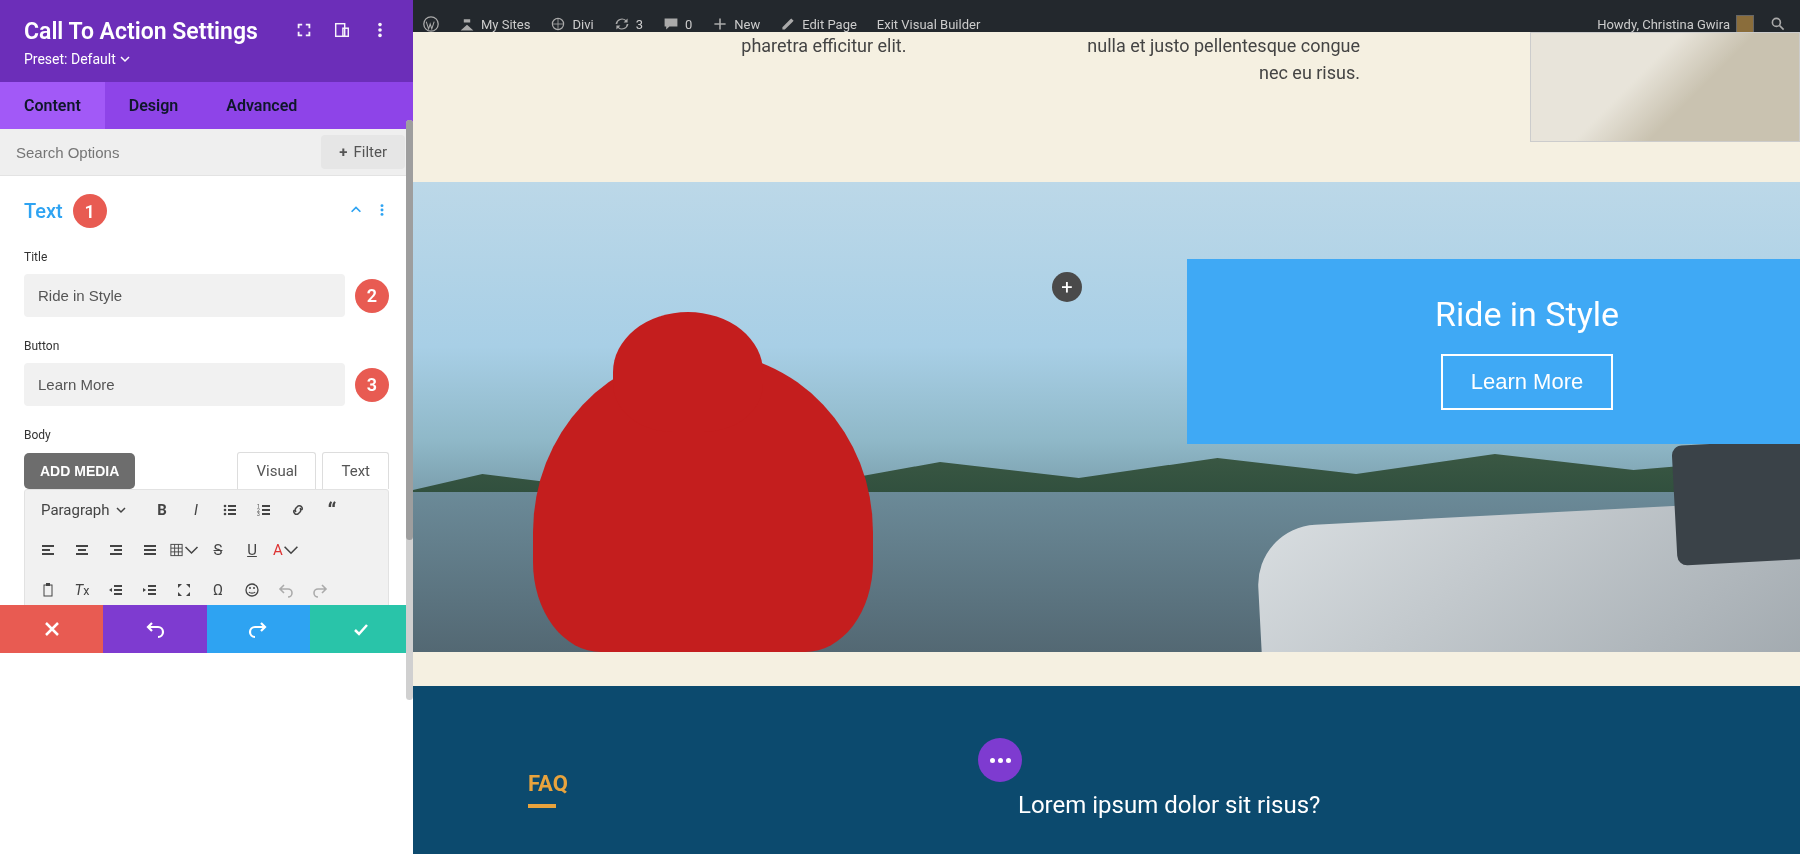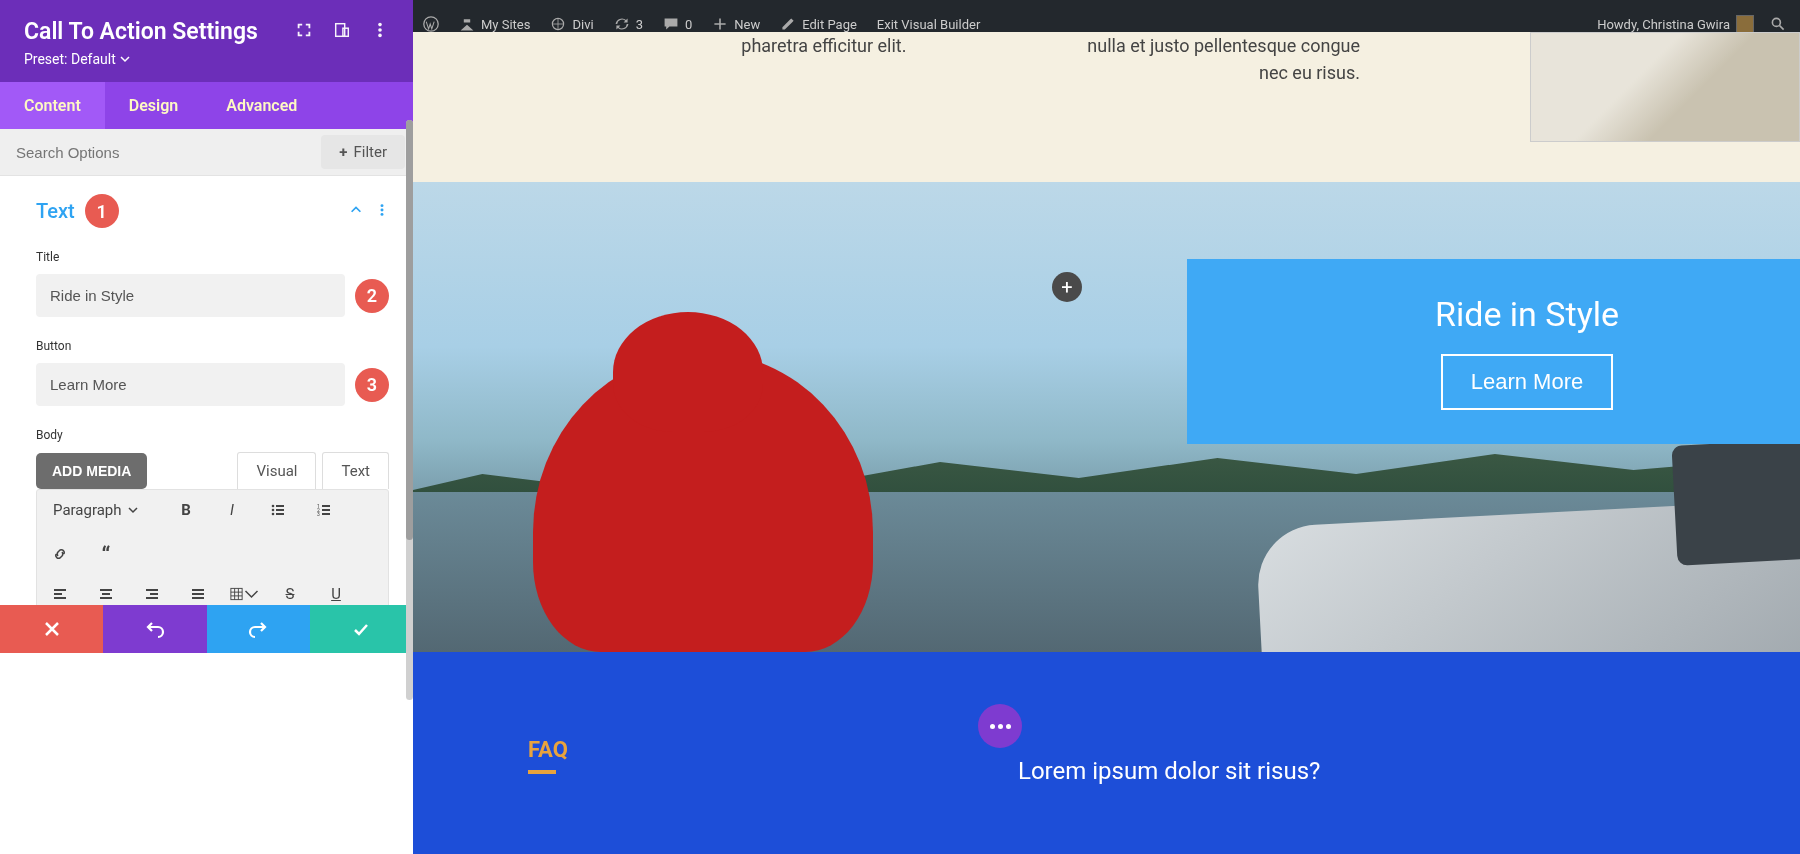--- a/index.html
+++ b/index.html
@@ -18,47 +18,47 @@
 .sidebar { position: absolute; top: 0; left: 0; width: 413px; height: 653px; background: #fff; display: flex; flex-direction: column; }
 .sb-header { background: #6c2eb9; color: #fff; padding: 18px 24px 14px; }
 .sb-title-row { display: flex; align-items: center; justify-content: space-between; }
 .sb-title { font-size: 23px; font-weight: 600; }
 .sb-title-icons { display: flex; gap: 20px; }
 .sb-title-icons span { cursor: pointer; opacity: .95; }
 .sb-title-icons svg { width: 18px; height: 18px; fill: #fff; }
 .sb-preset { margin-top: 6px; font-size: 14px; display: inline-flex; align-items: center; gap: 4px; cursor: pointer; }
 
 .sb-tabs { display: flex; background: #8e44e8; }
-.sb-tab { flex: 0 0 auto; padding: 14px 24px; color: #fef9c3; font-size: 16px; font-weight: 600; cursor: pointer; }
+.sb-tab { flex: 0 0 auto; padding: 14px 24px; color: #0f172a; font-size: 16px; font-weight: 600; cursor: pointer; }
 .sb-tab.active { background: #a259f7; }
 
 .sb-search-row { display: flex; align-items: center; background: #efefef; border-bottom: 1px solid #e3e3e3; }
 .sb-search { flex: 1; border: none; background: transparent; padding: 12px 16px; font-size: 15px; color: #888; outline: none; }
 .sb-filter { padding: 8px 18px; margin: 6px 8px; background: #e6e6e6; border-radius: 4px; color: #555; font-size: 15px; display: flex; align-items: center; gap: 6px; cursor: pointer; }
 
-.sb-body { flex: 1; overflow-y: auto; padding: 18px 24px 0; margin-left: 12px; }
+.sb-body { flex: 1; overflow-y: auto; padding: 18px 24px 0; }
 .section-row { display: flex; align-items: center; justify-content: space-between; }
 .section-label { color: #2ea3f2; font-size: 20px; font-weight: 500; }
 .section-icons { display: flex; gap: 12px; align-items: center; }
 .section-icons svg { width: 14px; height: 14px; fill: #2ea3f2; }
 .section-icons .dots svg { fill: #2ea3f2; }
 
 .badge { width: 34px; height: 34px; border-radius: 50%; background: #e85b52; color: #fff; display: inline-flex; align-items: center; justify-content: center; font-size: 18px; font-weight: 600; }
 .badge-sm { margin-left: 10px; }
 
 .field-label { color: #333; font-size: 12px; margin: 22px 0 10px; }
 .input-row { display: flex; align-items: center; gap: 10px; }
 .text-input { flex: 1; background: #f1f1f1; border: none; border-radius: 4px; padding: 13px 14px; font-size: 15px; color: #555; outline: none; }
 
 .btn-media { background: #6d6d6d; color: #fff; border: none; padding: 10px 16px; font-size: 14px; font-weight: 700; border-radius: 5px; cursor: pointer; }
 .editor-tabs { margin-left: auto; display: flex; gap: 6px; }
 .etab { background: #fff; border: 1px solid #ddd; border-bottom: none; padding: 9px 18px; font-size: 15px; color: #555; cursor: pointer; border-radius: 3px 3px 0 0; }
 
 .toolbar { background: #f1f1f1; border: 1px solid #e2e2e2; border-radius: 3px; margin-top: 0; }
-.toolbar-row { display: flex; align-items: center; padding: 6px 8px; gap: 16px; flex-wrap: wrap; }
+.toolbar-row { display: flex; align-items: center; padding: 6px 8px; gap: 4px; flex-wrap: wrap; }
 .tbtn { width: 30px; height: 28px; display: flex; align-items: center; justify-content: center; cursor: pointer; color: #444; font-size: 15px; border-radius: 2px; }
 .tbtn svg { width: 16px; height: 16px; fill: #444; }
 .tselect { display: flex; align-items: center; gap: 6px; padding: 4px 8px; font-size: 15px; color: #444; cursor: pointer; min-width: 110px; }
 .editor-area { min-height: 70px; background: #fff; border: 1px solid #e2e2e2; border-top: none; }
 
 .link-section { display: flex; align-items: center; justify-content: space-between; margin-top: 34px; padding-bottom: 18px; }
 .link-label { color: #666; font-size: 20px; }
 .chev svg { width: 16px; height: 16px; fill: #666; }
 
 .sb-footer { display: flex; height: 48px; }
@@ -84,21 +84,21 @@
 .figure { position: absolute; left: 120px; top: 170px; width: 340px; height: 300px; background: #c41e1e; border-radius: 50% 50% 20% 20% / 60% 60% 30% 30%; }
 .figure::before { content:""; position:absolute; top:-40px; left:80px; width: 150px; height: 120px; background:#c41e1e; border-radius: 50% 50% 40% 40%; }
 .boat { position: absolute; right: -60px; bottom: -60px; width: 600px; height: 200px; background: linear-gradient(145deg, #d8dde0, #9aa2a8); border-radius: 60px 0 0 0; transform: rotate(-3deg); }
 .boat::after { content:""; position: absolute; right: 40px; top: -60px; width: 140px; height: 120px; background: #3a4248; border-radius: 10px; }
 .add-circle { position: absolute; top: 240px; left: 639px; width: 30px; height: 30px; border-radius: 50%; background: #4a4a4a; color: #fff; font-size: 20px; display: flex; align-items: center; justify-content: center; cursor: pointer; z-index: 5; }
 
 .cta-box { position: absolute; top: 227px; left: 774px; width: 680px; height: 185px; background: #3fa9f5; display: flex; flex-direction: column; align-items: center; justify-content: center; gap: 20px; z-index: 4; }
 .cta-title { color: #fff; font-size: 34px; font-weight: 400; }
 .cta-btn { color: #fff; border: 2px solid #fff; padding: 13px 28px; font-size: 22px; background: transparent; cursor: pointer; }
 
-.footer-band { position: absolute; left: 0; right: 0; bottom: 0; height: 202px; background: #1d4ed8; }
+.footer-band { position: absolute; left: 0; right: 0; bottom: 0; height: 168px; background: #0c4a6e; }
 .faq { position: absolute; left: 115px; top: 85px; color: #e8a33d; font-size: 22px; font-weight: 700; }
 .faq-underline { position: absolute; left: 115px; top: 118px; width: 28px; height: 4px; background: #e8a33d; }
 .faq-q { position: absolute; left: 605px; top: 105px; color: #fff; font-size: 24px; }
 .dots-btn { position: absolute; left: 565px; top: 52px; width: 44px; height: 44px; border-radius: 50%; background: #7e3bd0; display: flex; align-items: center; justify-content: center; gap: 3px; cursor: pointer; }
 .dots-btn span { width: 5px; height: 5px; background: #fff; border-radius: 50%; }
 </style>
 </head>
 <body>
 
 <div class="admin-bar">

